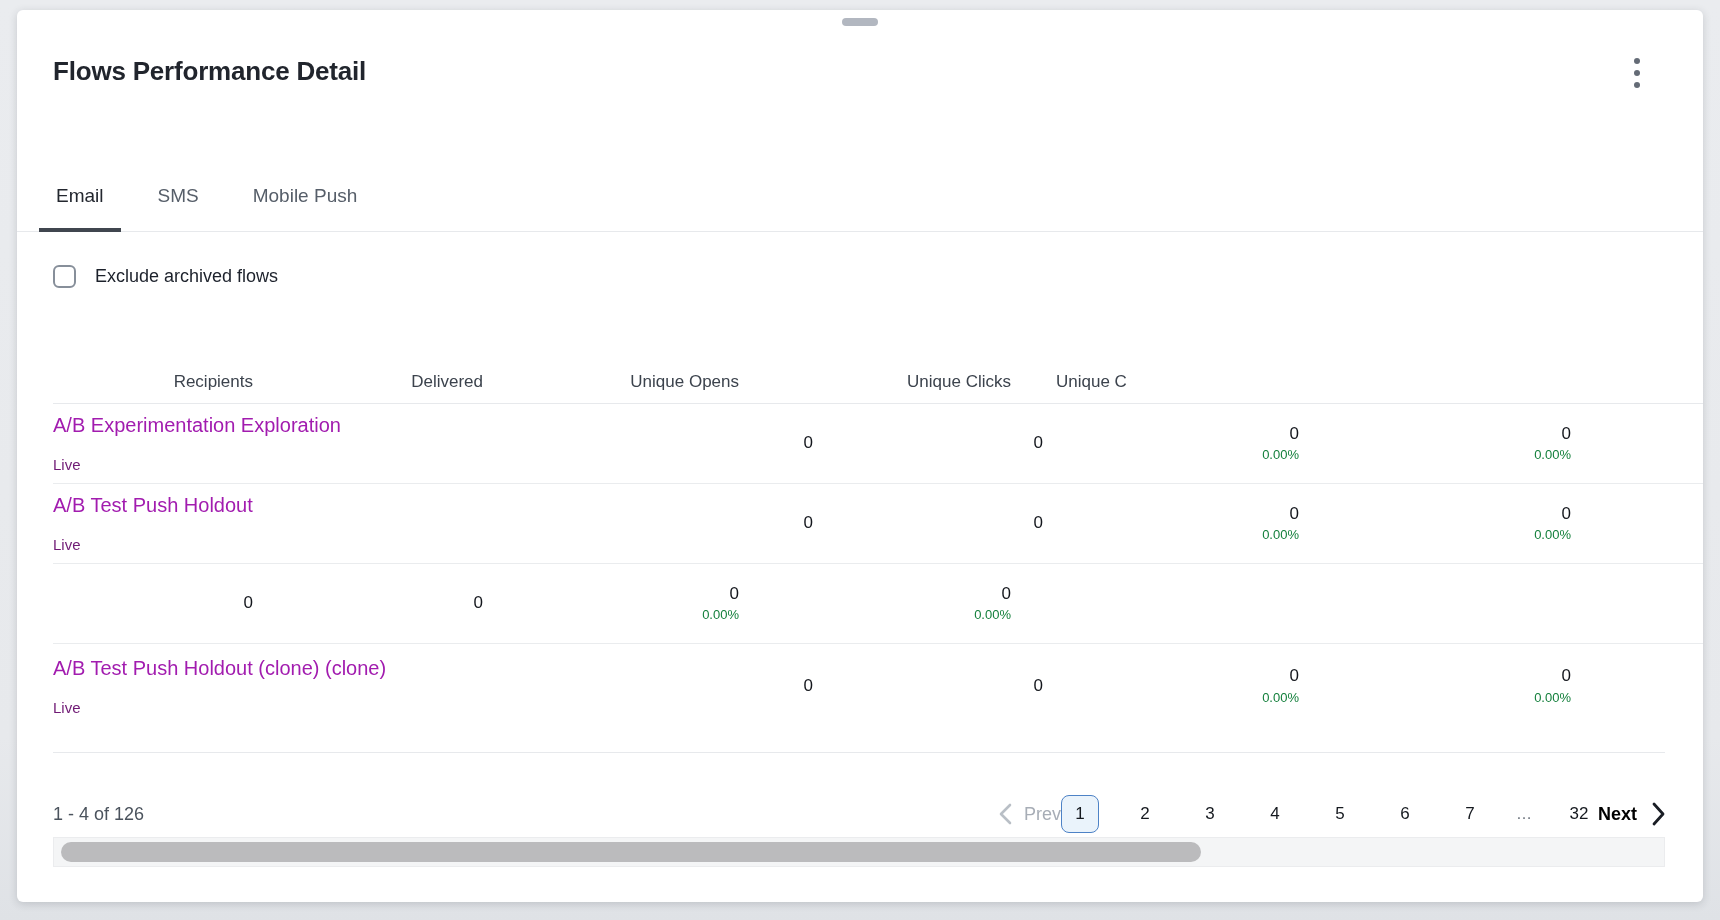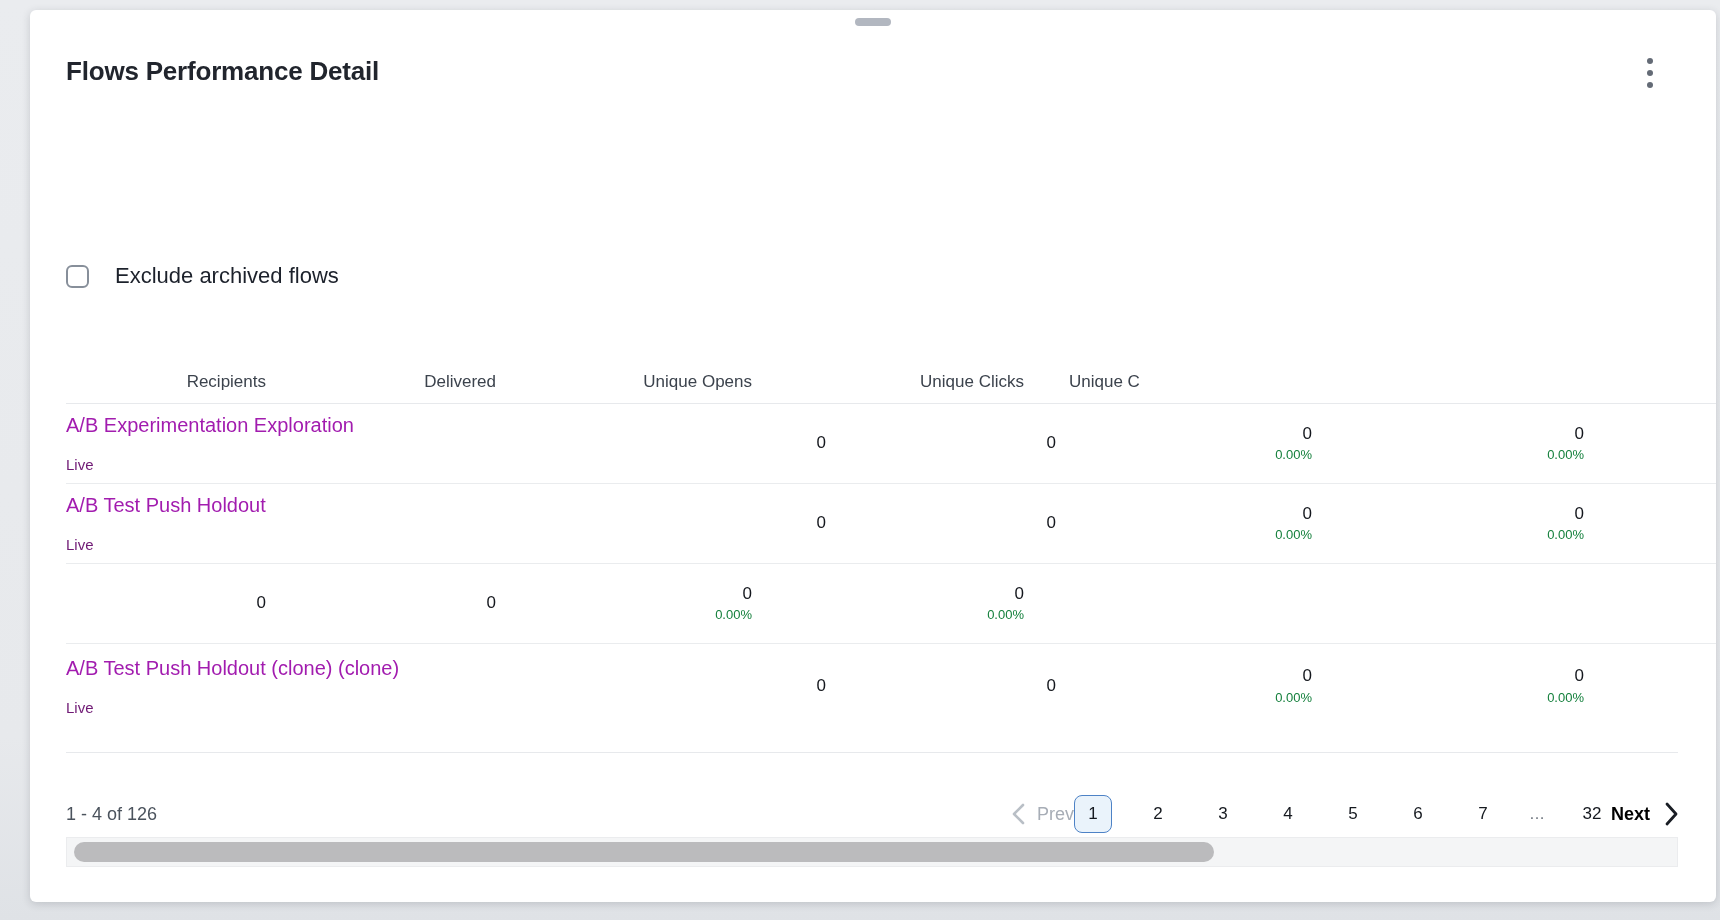--- a/index.html
+++ b/index.html
@@ -3,21 +3,21 @@
 <meta charset="utf-8">
 <style>
   * { margin: 0; padding: 0; box-sizing: border-box; }
   html, body { width: 1720px; height: 920px; overflow: hidden; }
   body {
     font-family: "Liberation Sans", sans-serif;
     background: linear-gradient(180deg, #eaecef 0%, #e7e9ec 80%, #dfe2e6 100%);
     position: relative;
   }
   .card {
-    position: absolute; left: 30px; top: 10px; width: 1686px; height: 892px;
+    position: absolute; left: 17px; top: 10px; width: 1686px; height: 892px;
     background: #ffffff; border-radius: 6px;
     box-shadow: 0 2px 8px rgba(40,45,55,0.18);
     overflow: hidden;
   }
   .drag-handle {
     position: absolute; left: 825px; top: 8px; width: 36px; height: 8px;
     border-radius: 4px; background: #b2b7c0; cursor: grab;
   }
   .card-title {
     position: absolute; left: 36px; top: 46px;
@@ -50,21 +50,21 @@
 
   
   .filter-row {
     position: absolute; left: 36px; top: 250px; height: 32px;
     display: flex; align-items: center; cursor: pointer;
   }
   .checkbox {
     width: 23px; height: 23px; border: 2px solid #878f9a; border-radius: 6px;
     background: #fff; flex: 0 0 auto;
   }
-  .filter-label { margin-left: 26px; font-size: 22px; color: #1c212b; }
+  .filter-label { margin-left: 19px; font-size: 18px; color: #1c212b; }
 
   
   .table { position: absolute; left: 36px; top: 350px; width: 1810px; }
   .trow { display: flex; align-items: stretch; }
   .thead { height: 44px; border-bottom: 1px solid #e7e9ec; }
   .thead .cell { display: flex; align-items: center; font-size: 17px; color: #3c434d; }
   .tbody-row { height: 80px; border-bottom: 1px solid #eaecee; }
   .tbody-row:last-child { border-bottom: none; height: 84px; }
   .cell { flex: 0 0 auto; }
   .cell.c-name  { width: 560px; }
@@ -131,20 +131,25 @@
   <div class="drag-handle"></div>
 
   <h1 class="card-title">Flows Performance Detail</h1>
 
   <button class="kebab-btn">
     <span class="dot"></span>
     <span class="dot"></span>
     <span class="dot"></span>
   </button>
 
+  <div class="tabs" id="tabs">
+      <button class="tab active">Email</button>
+      <button class="tab">SMS</button>
+      <button class="tab">Mobile Push</button>
+    </div>
 
   <div class="filter-row">
     <span class="checkbox"></span>
     <span class="filter-label">Exclude archived flows</span>
   </div>
 
   <div class="table">
     <div class="trow thead" id="thead">
         <div class="cell c-rec c-num">Recipients</div>
         <div class="cell c-del c-num">Delivered</div>

